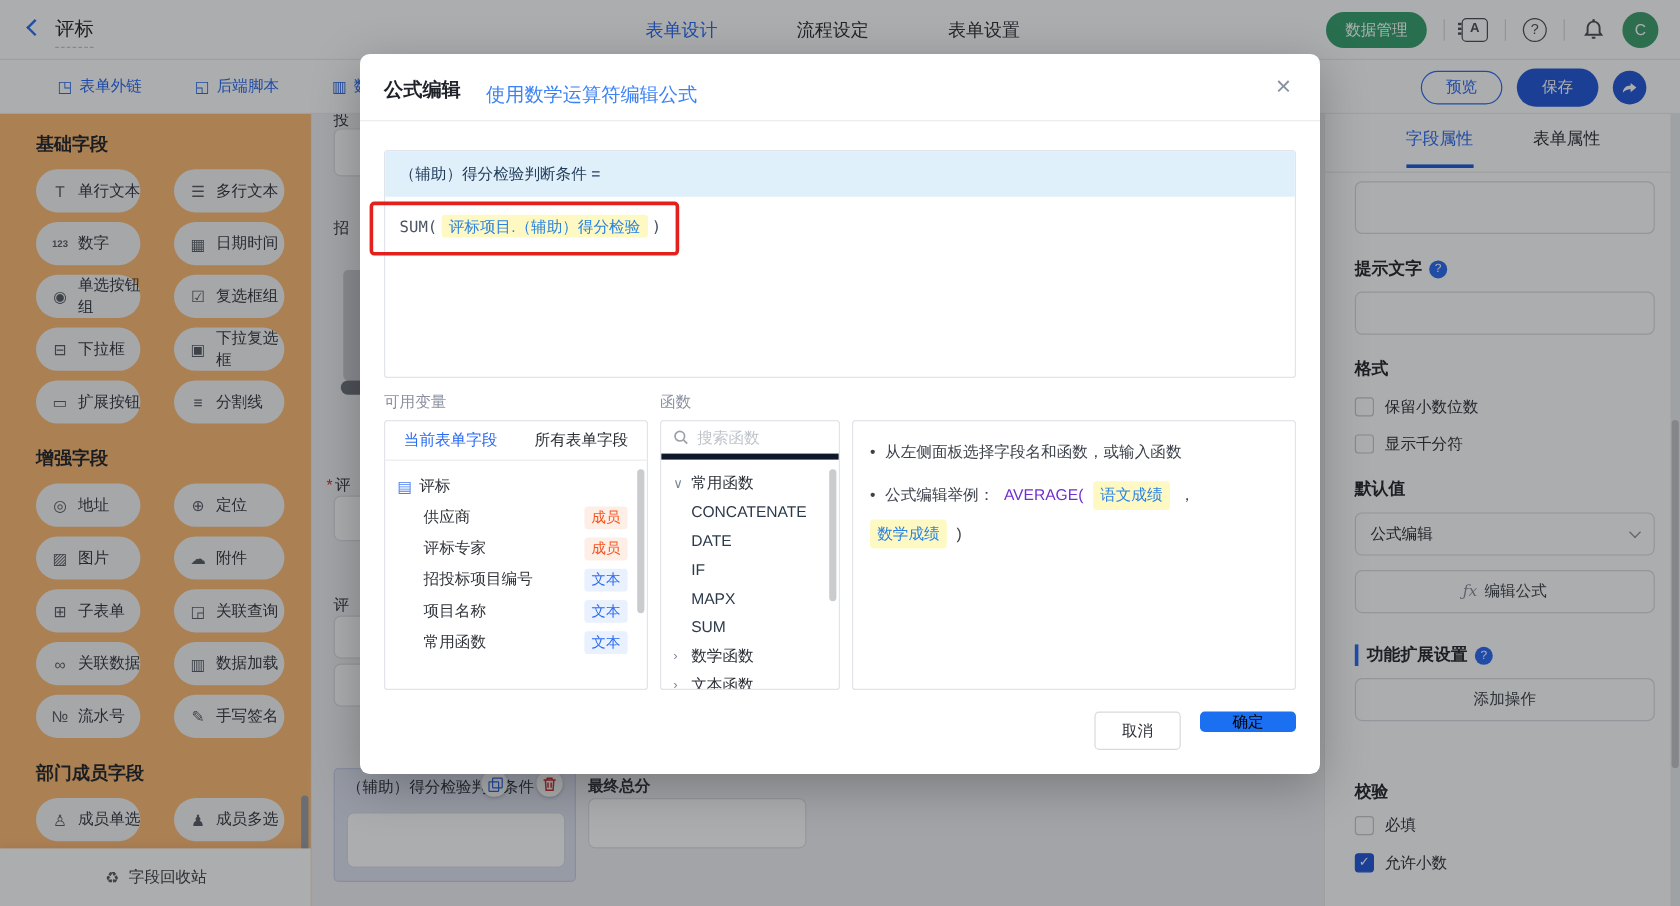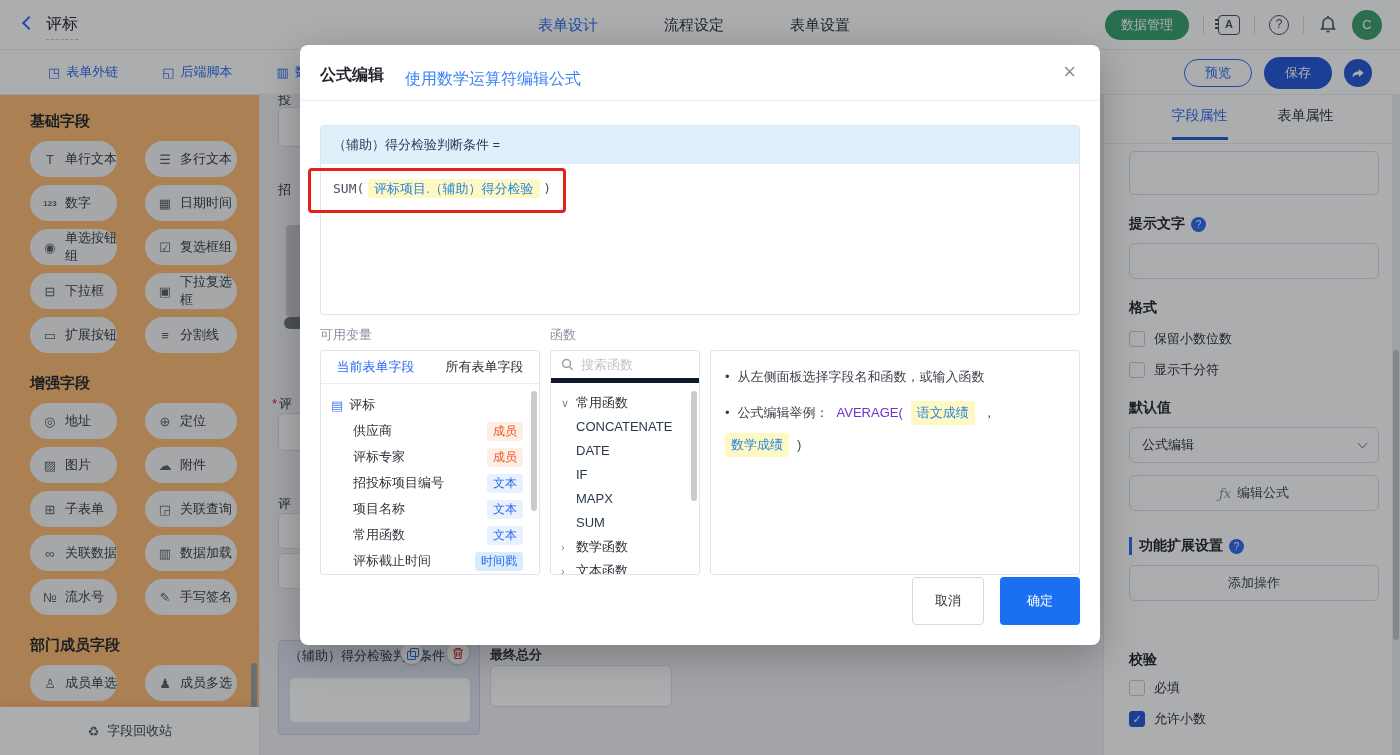--- a/index.html
+++ b/index.html
@@ -121,22 +121,22 @@
   .tw { color:#7a8699; font-size:11px; width:9px; }
   .fn-item { height:24px; line-height:24px; padding-left:15px; color:#2b3a4a; cursor:pointer; }
   .fn-scroll { position:absolute; right:2px; top:40px; width:6px; height:110px; background:#c9cbce; border-radius:3px; }
 
   .helpbox { position:absolute; left:410px; top:305px; width:370px; height:225px; border:1px solid #e2e4e9; border-radius:3px; padding:16px 14px; font-size:13px; color:#3c424b; }
   .h-line { display:flex; gap:8px; margin-bottom:14px; line-height:20px; align-items:baseline; flex-wrap:wrap; }
   .bullet { color:#3c424b; }
   .fn-purple { color:#722ed1; }
 
   .m-footer { position:absolute; right:20px; bottom:20px; display:flex; gap:16px; }
-  .btn-cancel { width:72px; height:48px; border:1px solid #d9d9d9; background:#fff; border-radius:4px; font-size:13px; color:#2b2f36; }
-  .btn-ok { width:80px; height:48px; border:none; background:#1a70f0; border-radius:4px; font-size:13px; color:#ffffff; }
+  .btn-cancel { width:72px; height:32px; border:1px solid #d9d9d9; background:#fff; border-radius:4px; font-size:13px; color:#2b2f36; }
+  .btn-ok { width:80px; height:17px; border:none; background:#1a70f0; border-radius:4px; font-size:13px; color:#000000; }
 
   svg { display:block; }
 </style>
 </head>
 <body>
 
 <div class="topnav">
   <span class="back-chev"></span>
   <div class="nav-title">评标</div>
   <div class="nav-tabs">
@@ -423,24 +423,20 @@
           <span class="badge b-text">文本</span>
         </div>
       <div class="vrow">
           <span>项目名称</span>
           <span class="badge b-text">文本</span>
         </div>
       <div class="vrow">
           <span>常用函数</span>
           <span class="badge b-text">文本</span>
         </div>
-      <div class="vrow">
-          <span>评标截止时间</span>
-          <span class="badge b-time">时间戳</span>
-        </div>
     </div>
     <div class="v-scroll"></div>
   </div>
 
   <div class="fnbox">
     <div class="fn-search">
       <svg width="13" height="13" viewBox="0 0 13 13">
           <circle cx="5.5" cy="5.5" r="4" fill="none" stroke="#9aa0a8" stroke-width="1.4"></circle>
           <path d="M8.7 8.7l3 3" stroke="#9aa0a8" stroke-width="1.4"></path>
         </svg>

